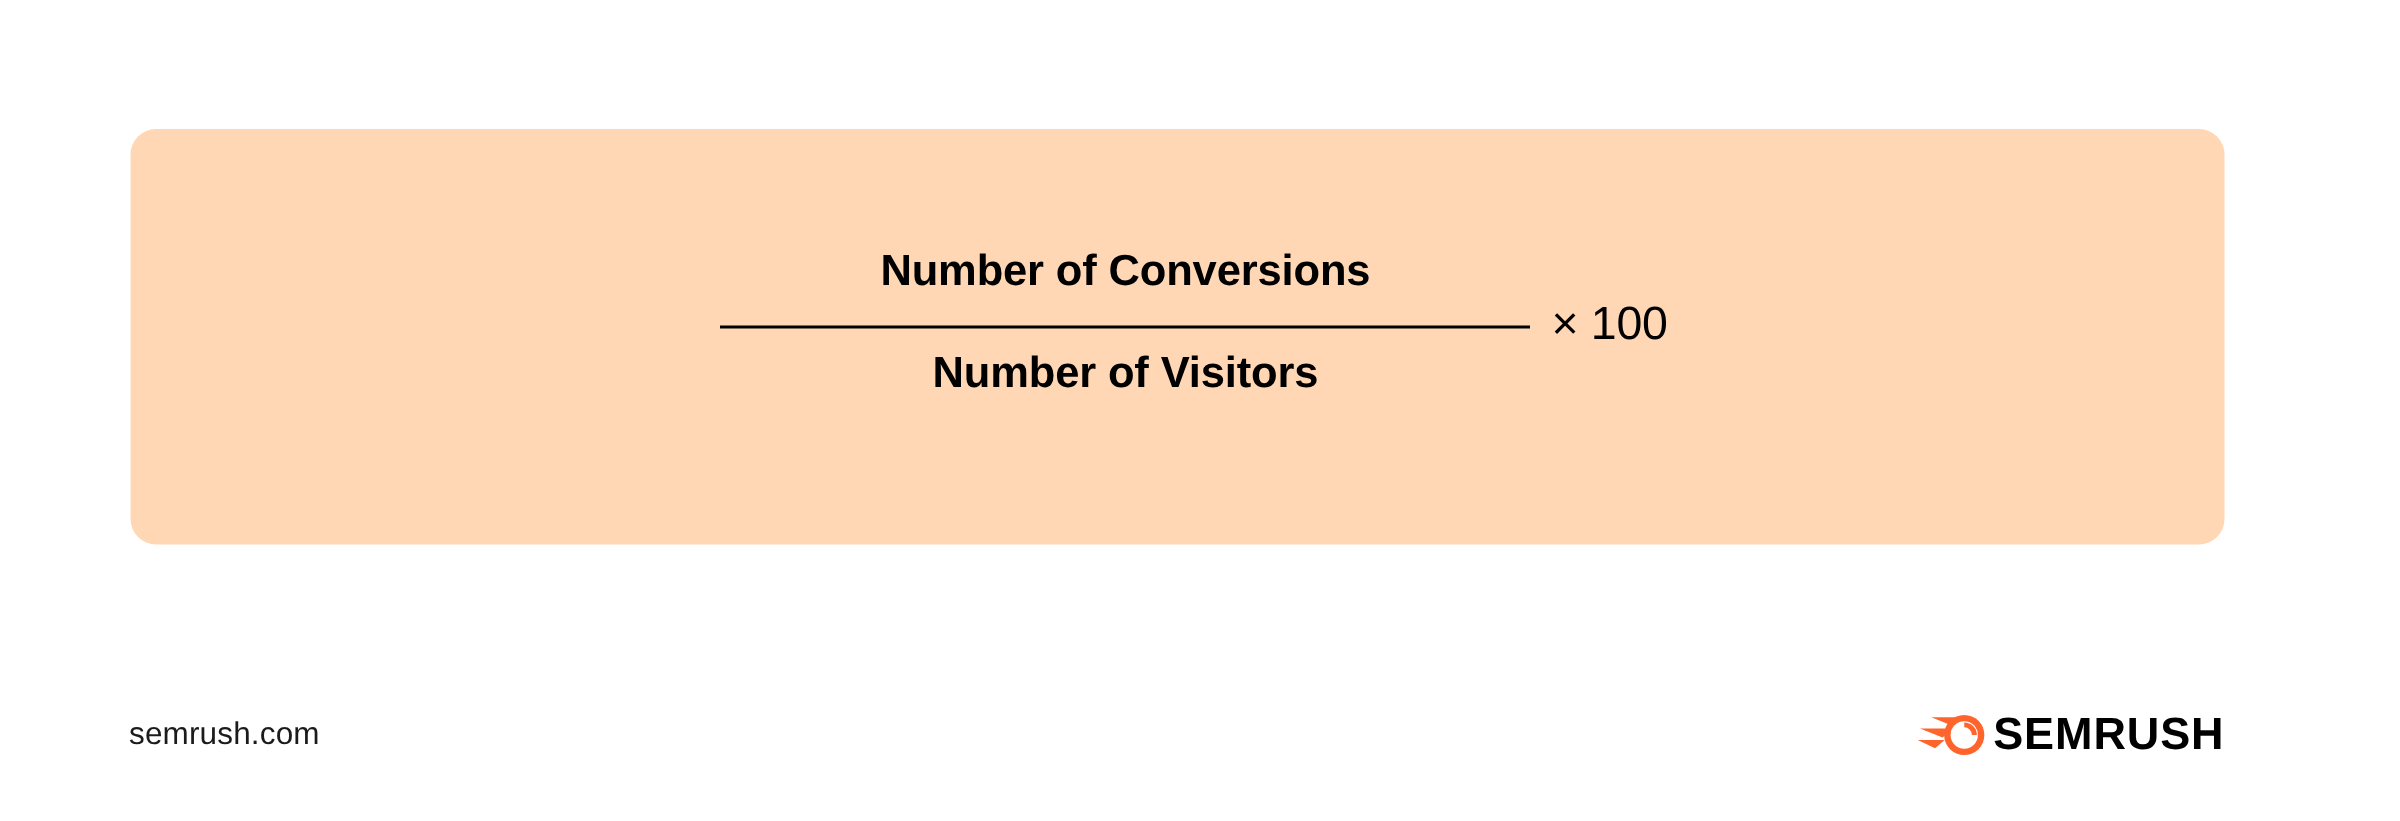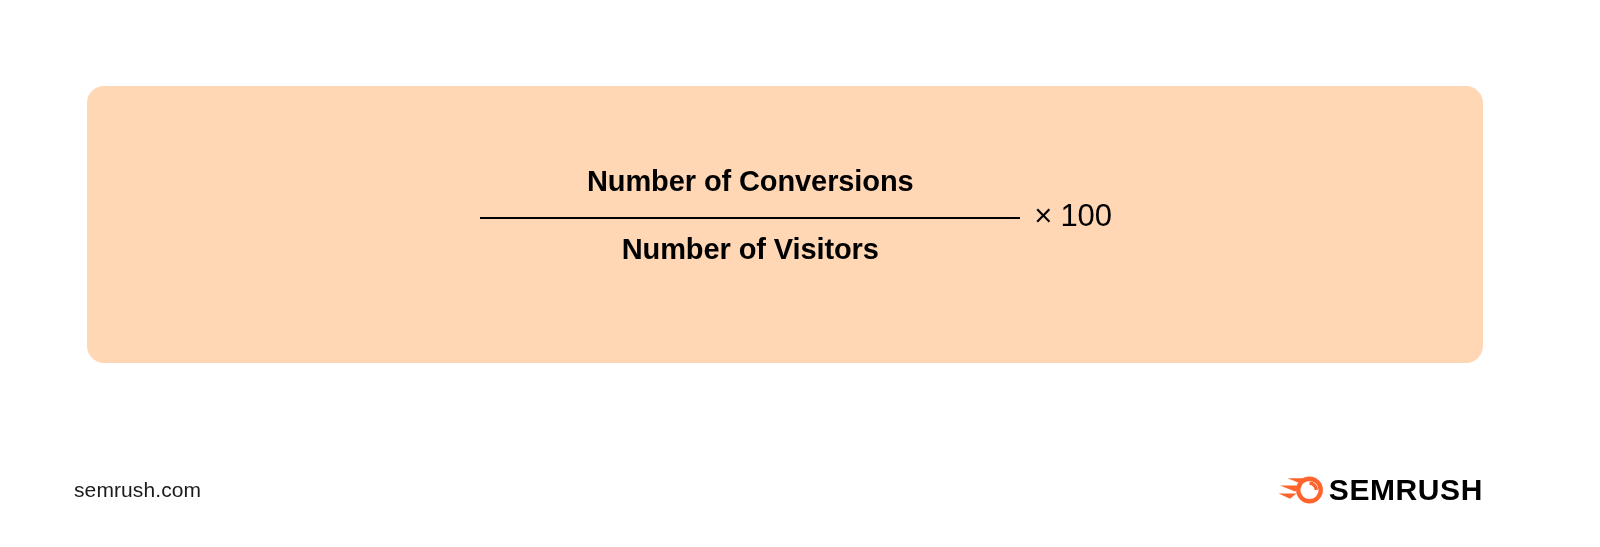--- a/index.html
+++ b/index.html
@@ -96,21 +96,21 @@
     font-weight: 400;
     letter-spacing: -0.2px;
     color: #000000;
     white-space: nowrap;
     line-height: 1;
   }
 
   
   .footer-url {
     position: absolute;
-    left: 74px;
+    left: 86px;
     top: 479px;
     font-size: 21px;
     font-weight: 400;
     color: #1b1b1b;
     letter-spacing: 0.1px;
     line-height: 1;
   }
 
   .brand {
     position: absolute;

